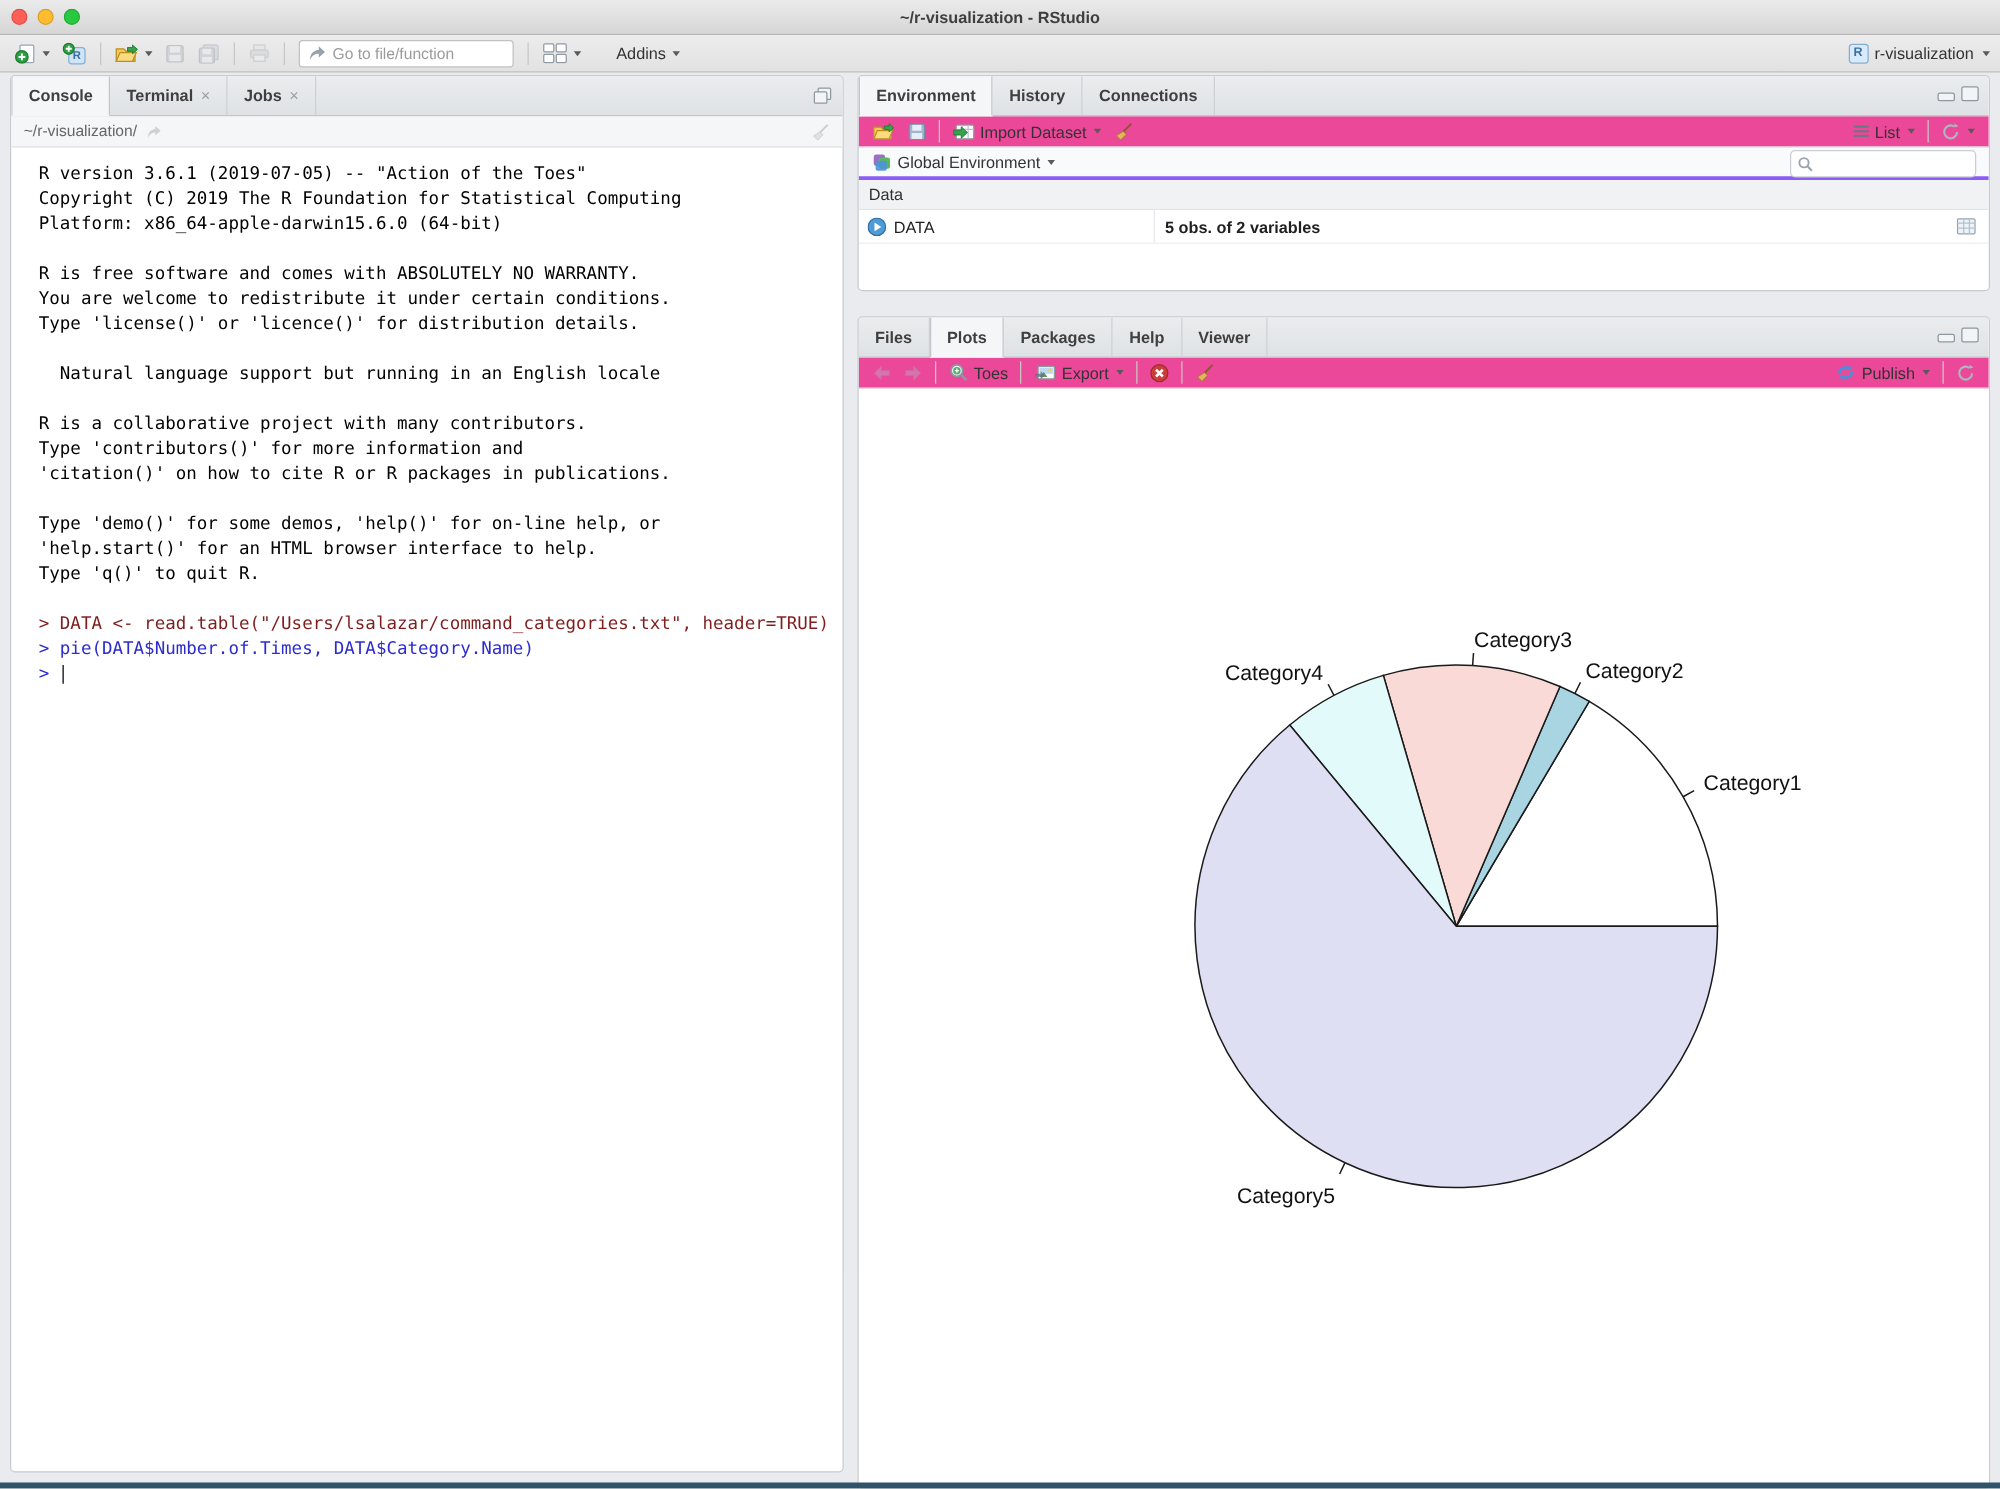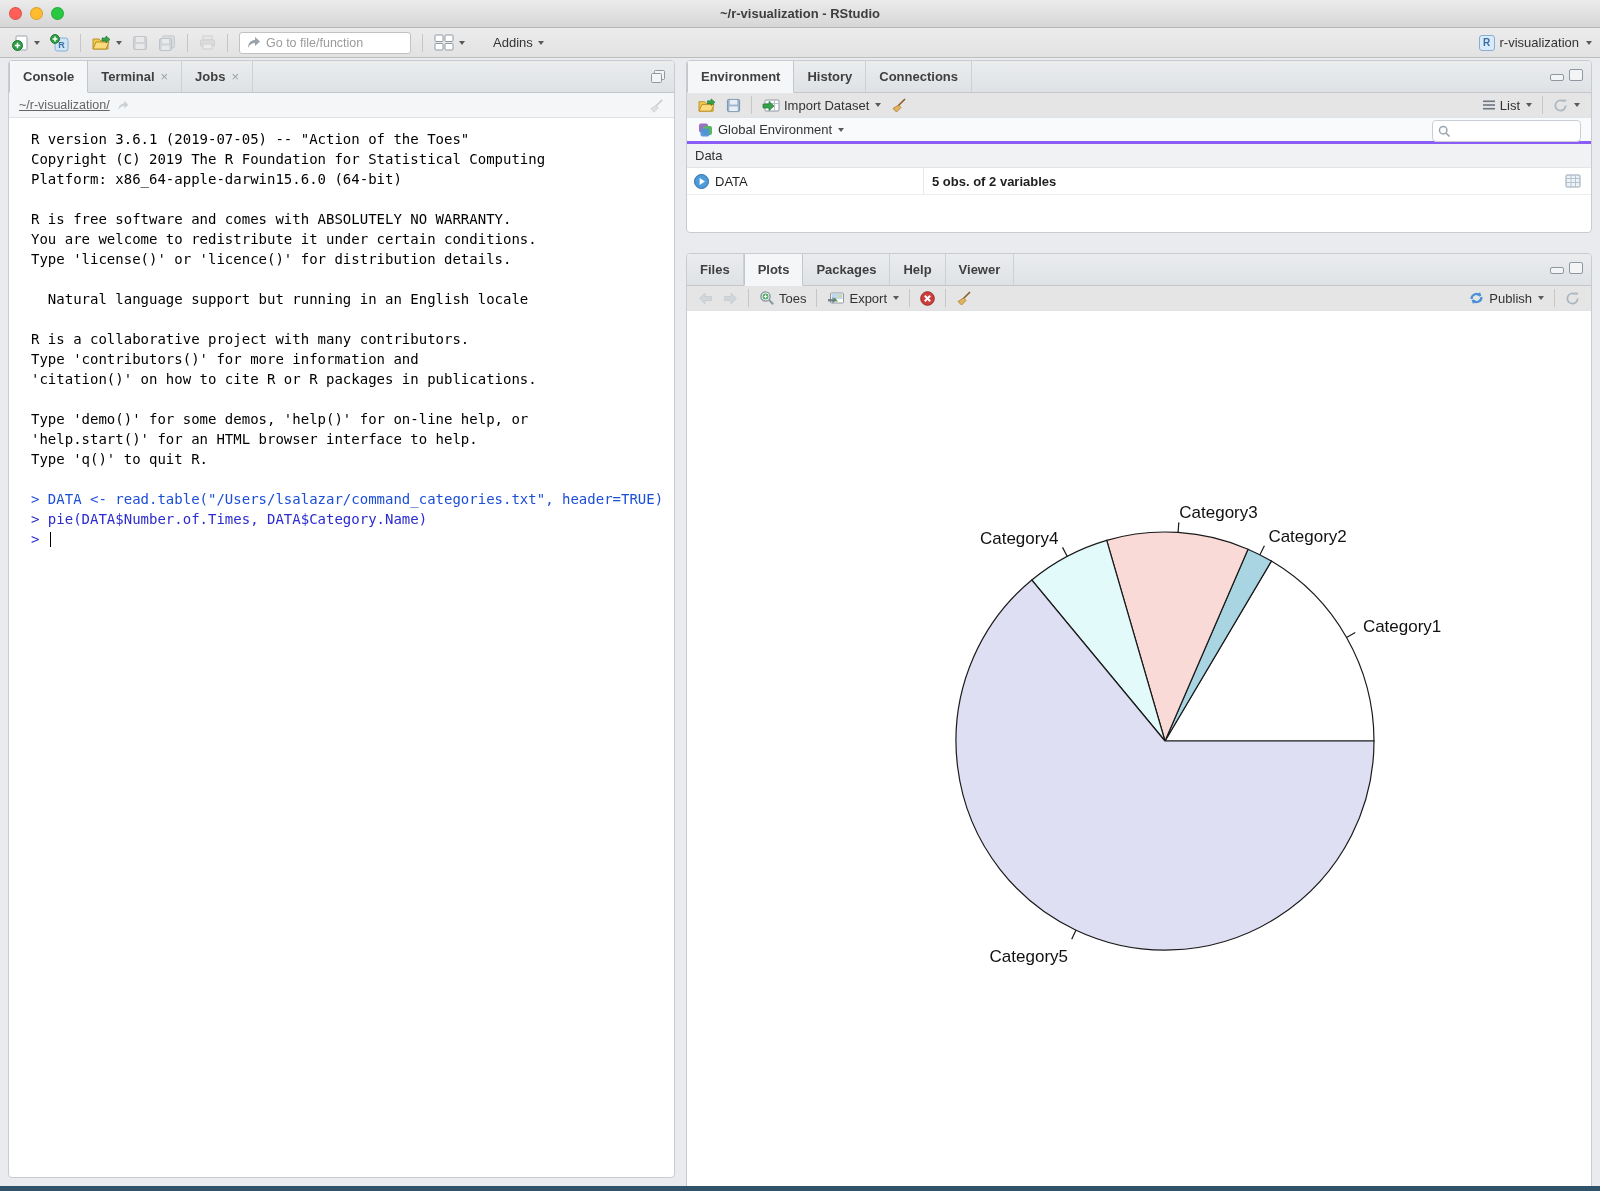--- a/index.html
+++ b/index.html
@@ -38,28 +38,28 @@
   .tabbar { height:32px; background:linear-gradient(#eaecee,#dfe2e5); border-bottom:1px solid #c3c7cb;
     display:flex; align-items:stretch; position:relative; }
   .tab { display:flex; align-items:center; gap:6px; padding:0 13px; font-size:13px; font-weight:700;
     color:#3f3f3f; border-right:1px solid #cdd1d5; }
   .tab.active { background:#f5f6f8; border-right:1px solid #c3c7cb; border-left:1px solid #c3c7cb;
     margin-bottom:-1px; border-bottom:1px solid #f5f6f8; }
   .tab .x { font-weight:400; color:#9aa0a6; font-size:13px; }
   .pane-winbtns { position:absolute; right:8px; top:8px; display:flex; gap:5px; }
   .winicon { width:14px; height:12px; border:1px solid #8d98a1; border-radius:2px; background:#f2f4f6; }
   .winicon.min { height:7px; margin-top:5px; }
-  .panetoolbar { height:25px; background:#e5e5e5; border-bottom:1px solid #dfe2e6;
+  .panetoolbar { height:25px; background:#ec4899; border-bottom:1px solid #dfe2e6;
     display:flex; align-items:center; padding:0 6px; font-size:13px; color:#333; }
   .tool { display:flex; align-items:center; gap:4px; padding:0 5px; height:100%; }
 
   
   #console-pane { left:8px; top:60px; width:667px; height:1118px; }
   .subbar { height:25px; background:#f5f6f8; border-bottom:1px solid #dfe2e6;
-    display:flex; align-items:center; padding:0 10px; font-size:12.5px; color:#666; gap:6px;text-decoration:underline; }
+    display:flex; align-items:center; padding:0 10px; font-size:12.5px; color:#666; gap:6px; }
   .console-body { padding:11px 8px 0 22px; font-family:"DejaVu Sans Mono",monospace;
     font-size:14px; line-height:20px; color:#000; }
   .console-body pre { font:inherit; white-space:pre; }
   .cmd-line { white-space:pre; }
   .cursor { display:inline-block; width:1.5px; height:15px; background:#000; vertical-align:text-bottom; margin-left:2px; }
 
   
   #env-pane { left:686px; top:60px; width:906px; height:173px; }
   .scope-row { height:26px; background:#f9fafb; border-bottom:3px solid #8b5cf6;
     display:flex; align-items:center; padding:0 8px; font-size:13px; color:#333; position:relative; }
@@ -219,21 +219,21 @@
   Natural language support but running in an English locale
 
 R is a collaborative project with many contributors.
 Type 'contributors()' for more information and
 'citation()' on how to cite R or R packages in publications.
 
 Type 'demo()' for some demos, 'help()' for on-line help, or
 'help.start()' for an HTML browser interface to help.
 Type 'q()' to quit R.</pre>
       <div class="cmd-line" style="height:20px"></div>
-      <div class="cmd-line" style="color:#1d4ed8"><span>&gt; </span><span>DATA &lt;- read.table("/Users/lsalazar/command_categories.txt", header=TRUE)</span></div>
+      <div class="cmd-line" style="color:#7f1d1d"><span>&gt; </span><span>DATA &lt;- read.table("/Users/lsalazar/command_categories.txt", header=TRUE)</span></div>
       <div class="cmd-line" style="color:#2b2bd0"><span>&gt; </span><span>pie(DATA$Number.of.Times, DATA$Category.Name)</span></div>
       <div class="cmd-line" style="color:#2b2bd0"><span>&gt; </span><span class="cursor"></span></div>
     </div>
   </div>
 
   <div class="pane" id="env-pane">
     <div class="tabbar">
       <div class="tab active">
         <span>Environment</span>
       </div>

